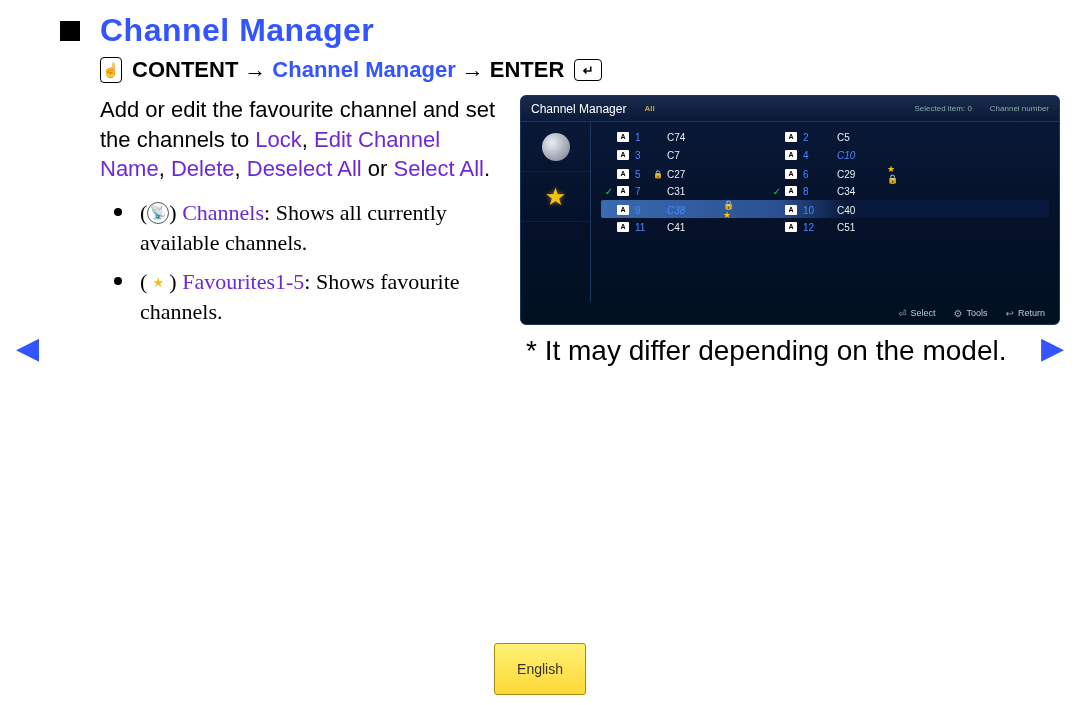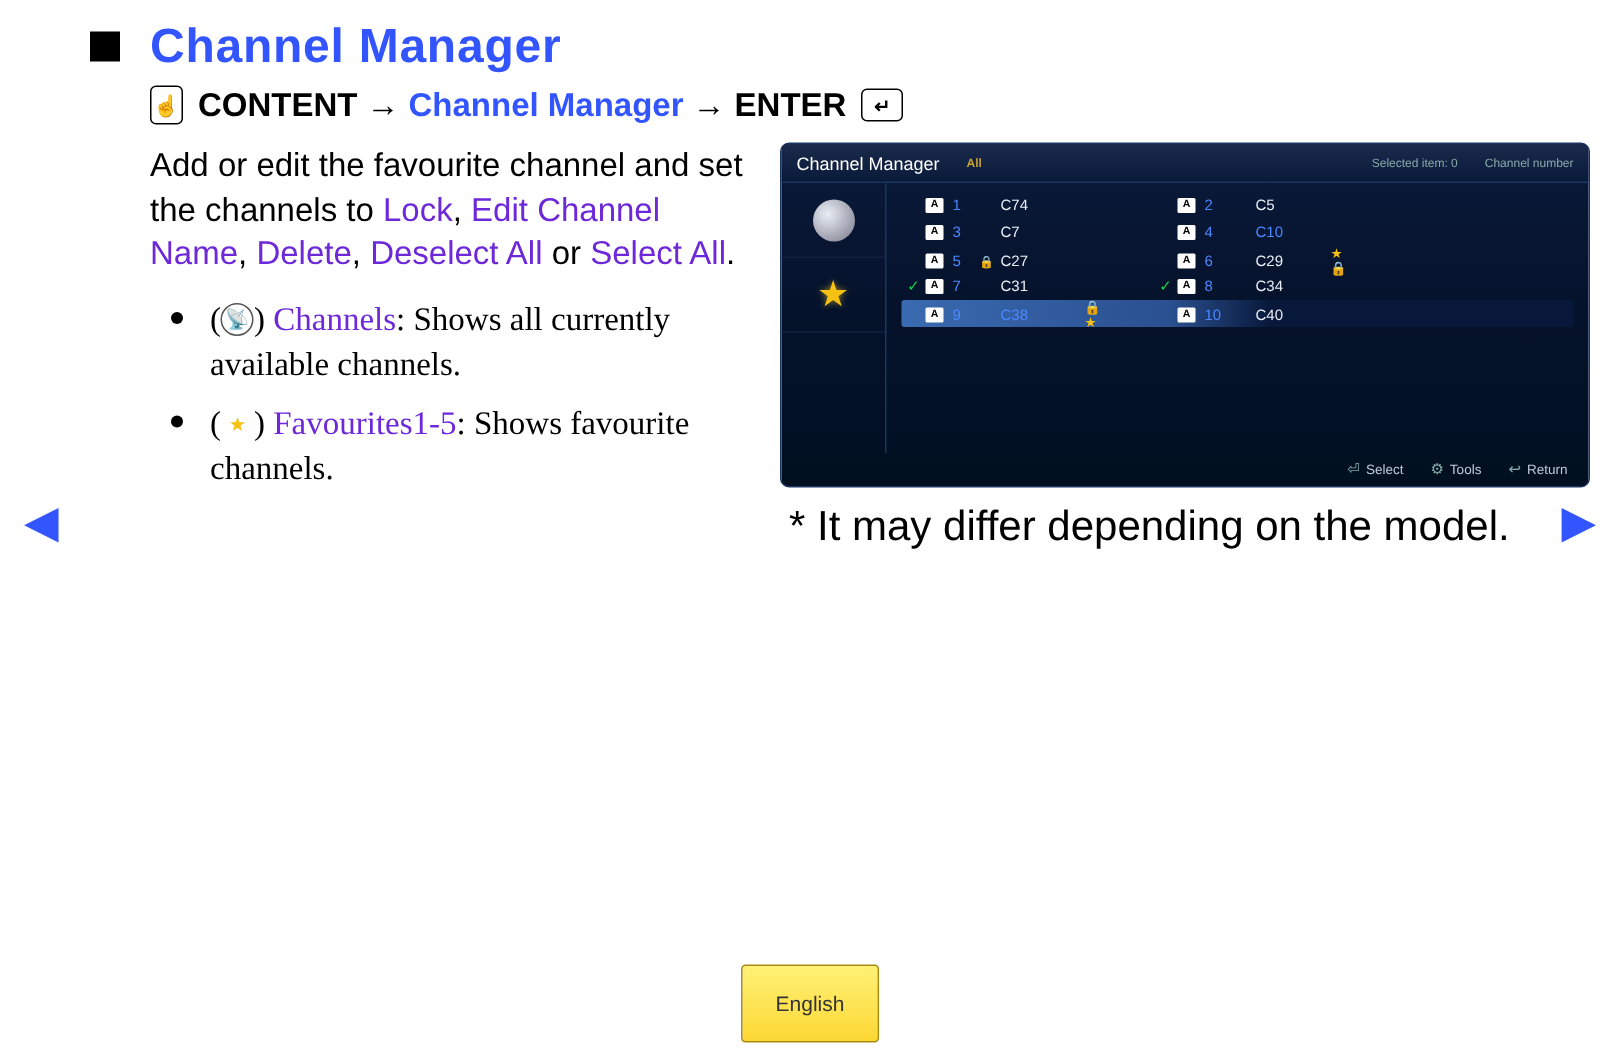--- a/index.html
+++ b/index.html
@@ -183,21 +183,21 @@
     background: #fff;
     color: #000;
     font-size: 7px;
     font-weight: bold;
     text-align: center;
     line-height: 10px;
     border-radius: 1px;
   }
   .num { color: #4a88ff; padding-left: 4px; }
   .cname { color: #e8eef5; }
-  .cname.blue { color: #4a88ff; }
+  .cname.blue { color: #4a88ff; font-style: italic; }
   .check { color: #1cd050; font-size: 10px; text-align: center; }
   .lock { color: #d0a020; font-size: 8px; }
   .star-tiny { color: #f6c115; font-size: 9px; }
   .tv-footer {
     position: absolute;
     bottom: 0;
     left: 0;
     right: 0;
     height: 22px;
     display: flex;
@@ -360,20 +360,35 @@
                 <span class="cname blue">C38</span>
                 <span class="star-tiny">🔒★</span>
                 <span></span>
                 <span class="check"></span>
                 <span class="a-badge">A</span>
                 <span class="num">10</span>
                 <span class="lock"></span>
                 <span class="cname">C40</span>
                 <span class="star-tiny"></span>
               </div>
+              <div class="ch-row">
+                <span class="check"></span>
+                <span class="a-badge">A</span>
+                <span class="num">11</span>
+                <span class="lock"></span>
+                <span class="cname">C41</span>
+                <span class="star-tiny"></span>
+                <span></span>
+                <span class="check"></span>
+                <span class="a-badge">A</span>
+                <span class="num">12</span>
+                <span class="lock"></span>
+                <span class="cname">C51</span>
+                <span class="star-tiny"></span>
+              </div>
             </div>
         </div>
         <div class="tv-footer">
           <div class="fi">
               <span class="fi-icon">⏎</span>
               <span>Select</span>
             </div>
           <div class="fi">
               <span class="fi-icon">⚙</span>
               <span>Tools</span>

